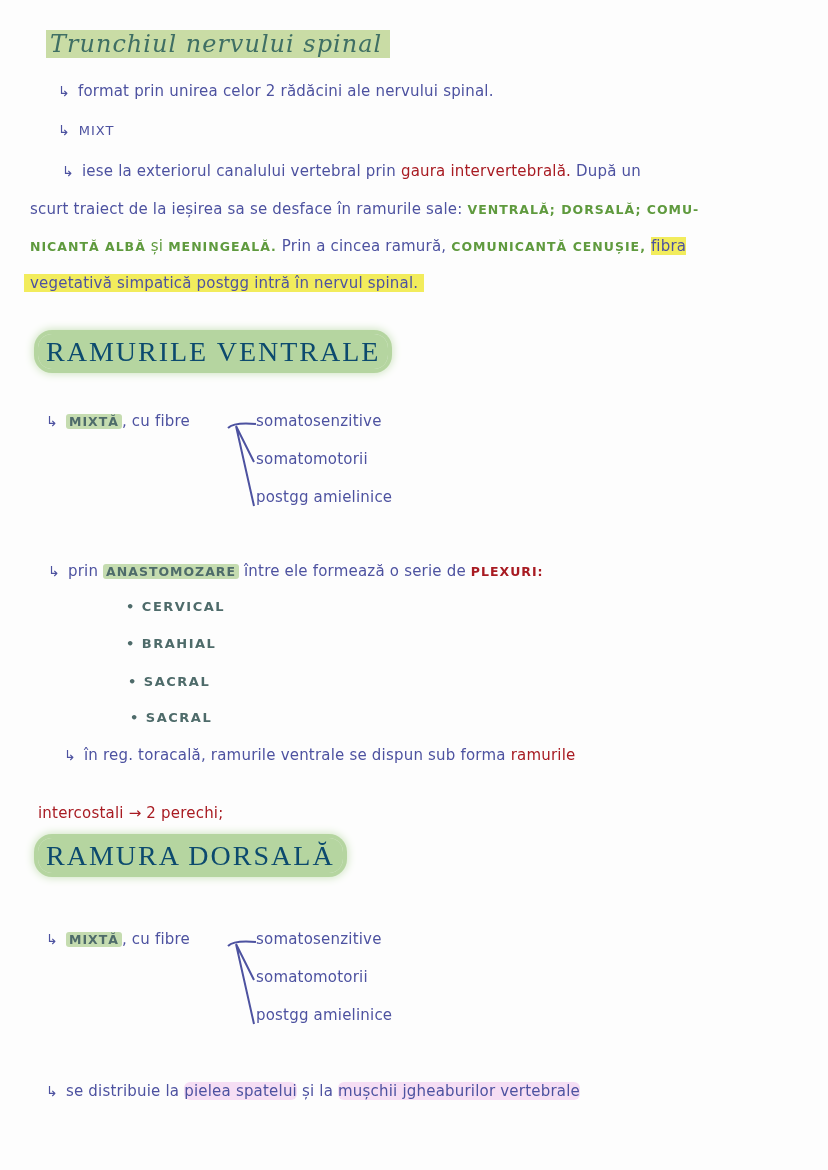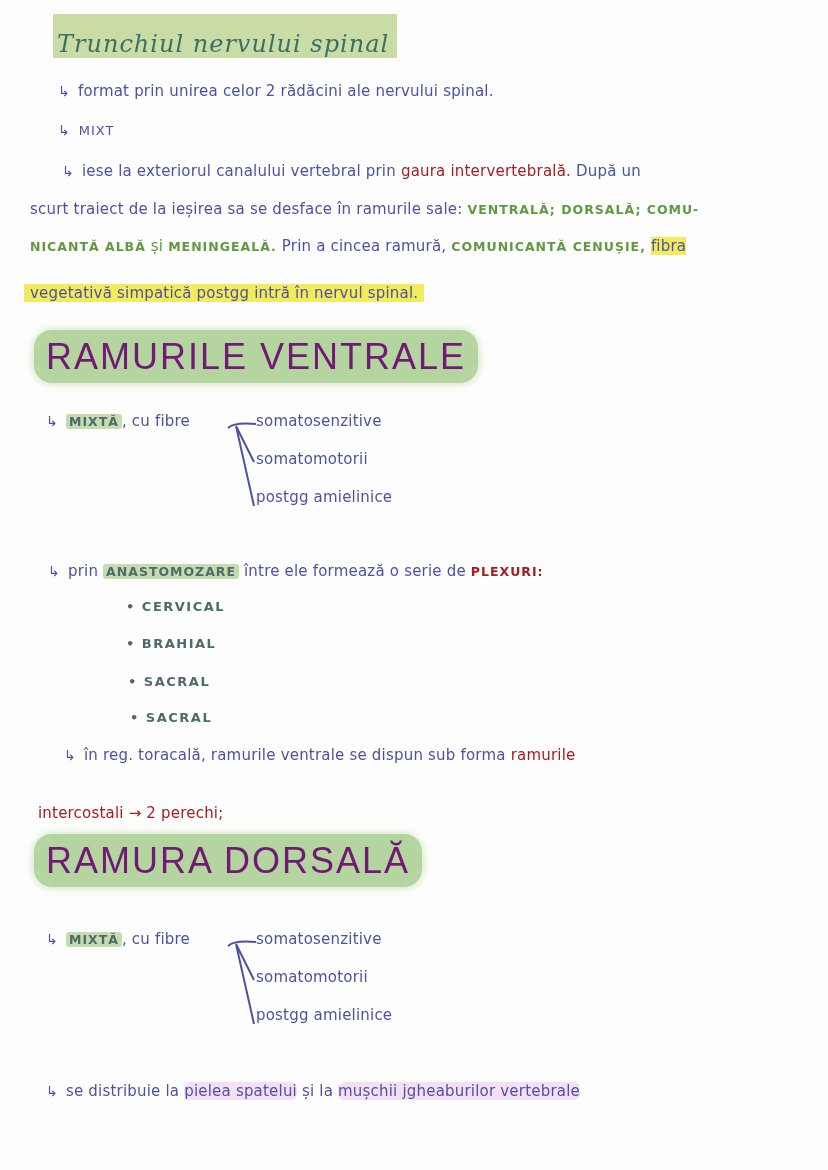--- a/index.html
+++ b/index.html
@@ -9,27 +9,27 @@
     .blue { color:#4d52a0; }
     .red { color:#a81b22;margin-top:16px; }
     .green { color:#5f9a3e; }
     .slate { color:#4e6b6a; }
     .hl-green { background:#c9dca5; }
     .hl-green2 { background:#c5dcb0; border-radius:3px; padding:0 3px; }
     .hl-yellow { background:#f2ec5c; }
     .hl-pink { background:#f6def4;border-radius:6px; }
     .title {
       font-family: "DejaVu Serif", serif; font-style:italic; font-size:24px;
-      color:#3f6f64; letter-spacing:1px; padding:16px 8px 0 4px;margin-left:7px;
+      color:#3f6f64; letter-spacing:1px; padding:0 8px 0 4px;
     }
     .line { font-size:15px; letter-spacing:0.2px; }
     .caps { font-size:12.5px; letter-spacing:1px; font-weight:bold; }
     .section-head {
-      font-family:Liberation Sans, sans-serif; font-size:36px; letter-spacing:2px;
-      color:#701a75; padding:2px 8px; border-radius:14px;
+      font-family:Liberation Serif, serif; font-size:28px; letter-spacing:2px;
+      color:#0c4a6e; padding:2px 8px; border-radius:14px;
       background:#b5d5a0; box-shadow:0 0 0 4px #b5d5a0, 0 0 10px 4px #c5dfb4;
     }
     .arrow { color:#4d52a0; font-size:14px; margin-right:8px; }
     .bracket { position:absolute; }
     .bullet-item { font-size:13px; letter-spacing:1.5px; font-weight:bold; color:#4e6b6a; }
   </style>
 </head>
 <body>
 
 <div class="abs" style="left:46px;top:30px;">
@@ -53,21 +53,21 @@
   <span class="green caps">VENTRALĂ; DORSALĂ; COMU-</span>
 </div>
 <div class="abs line blue" style="left:30px;top:237px;">
   <span class="green caps">NICANTĂ ALBĂ</span>
   <span class="green">și</span>
   <span class="green caps">MENINGEALĂ.</span>
   <span>Prin a cincea ramură,</span>
   <span class="green caps">COMUNICANTĂ CENUȘIE,</span>
   <span class="hl-yellow">fibra</span>
 </div>
-<div class="abs line blue" style="left:24px;top:284px;">
+<div class="abs line blue" style="left:24px;top:274px;">
   <span class="hl-yellow" style="padding:0 6px;">vegetativă simpatică postgg intră în nervul spinal.</span>
 </div>
 
 <div class="abs" style="left:38px;top:336px;">
   <span class="section-head">RAMURILE VENTRALE</span>
 </div>
 
 <div class="abs line blue" style="left:46px;top:412px;">
   <span class="arrow">↳</span><span class="hl-green2 slate caps">MIXTĂ</span><span>, cu fibre</span>
 </div>

